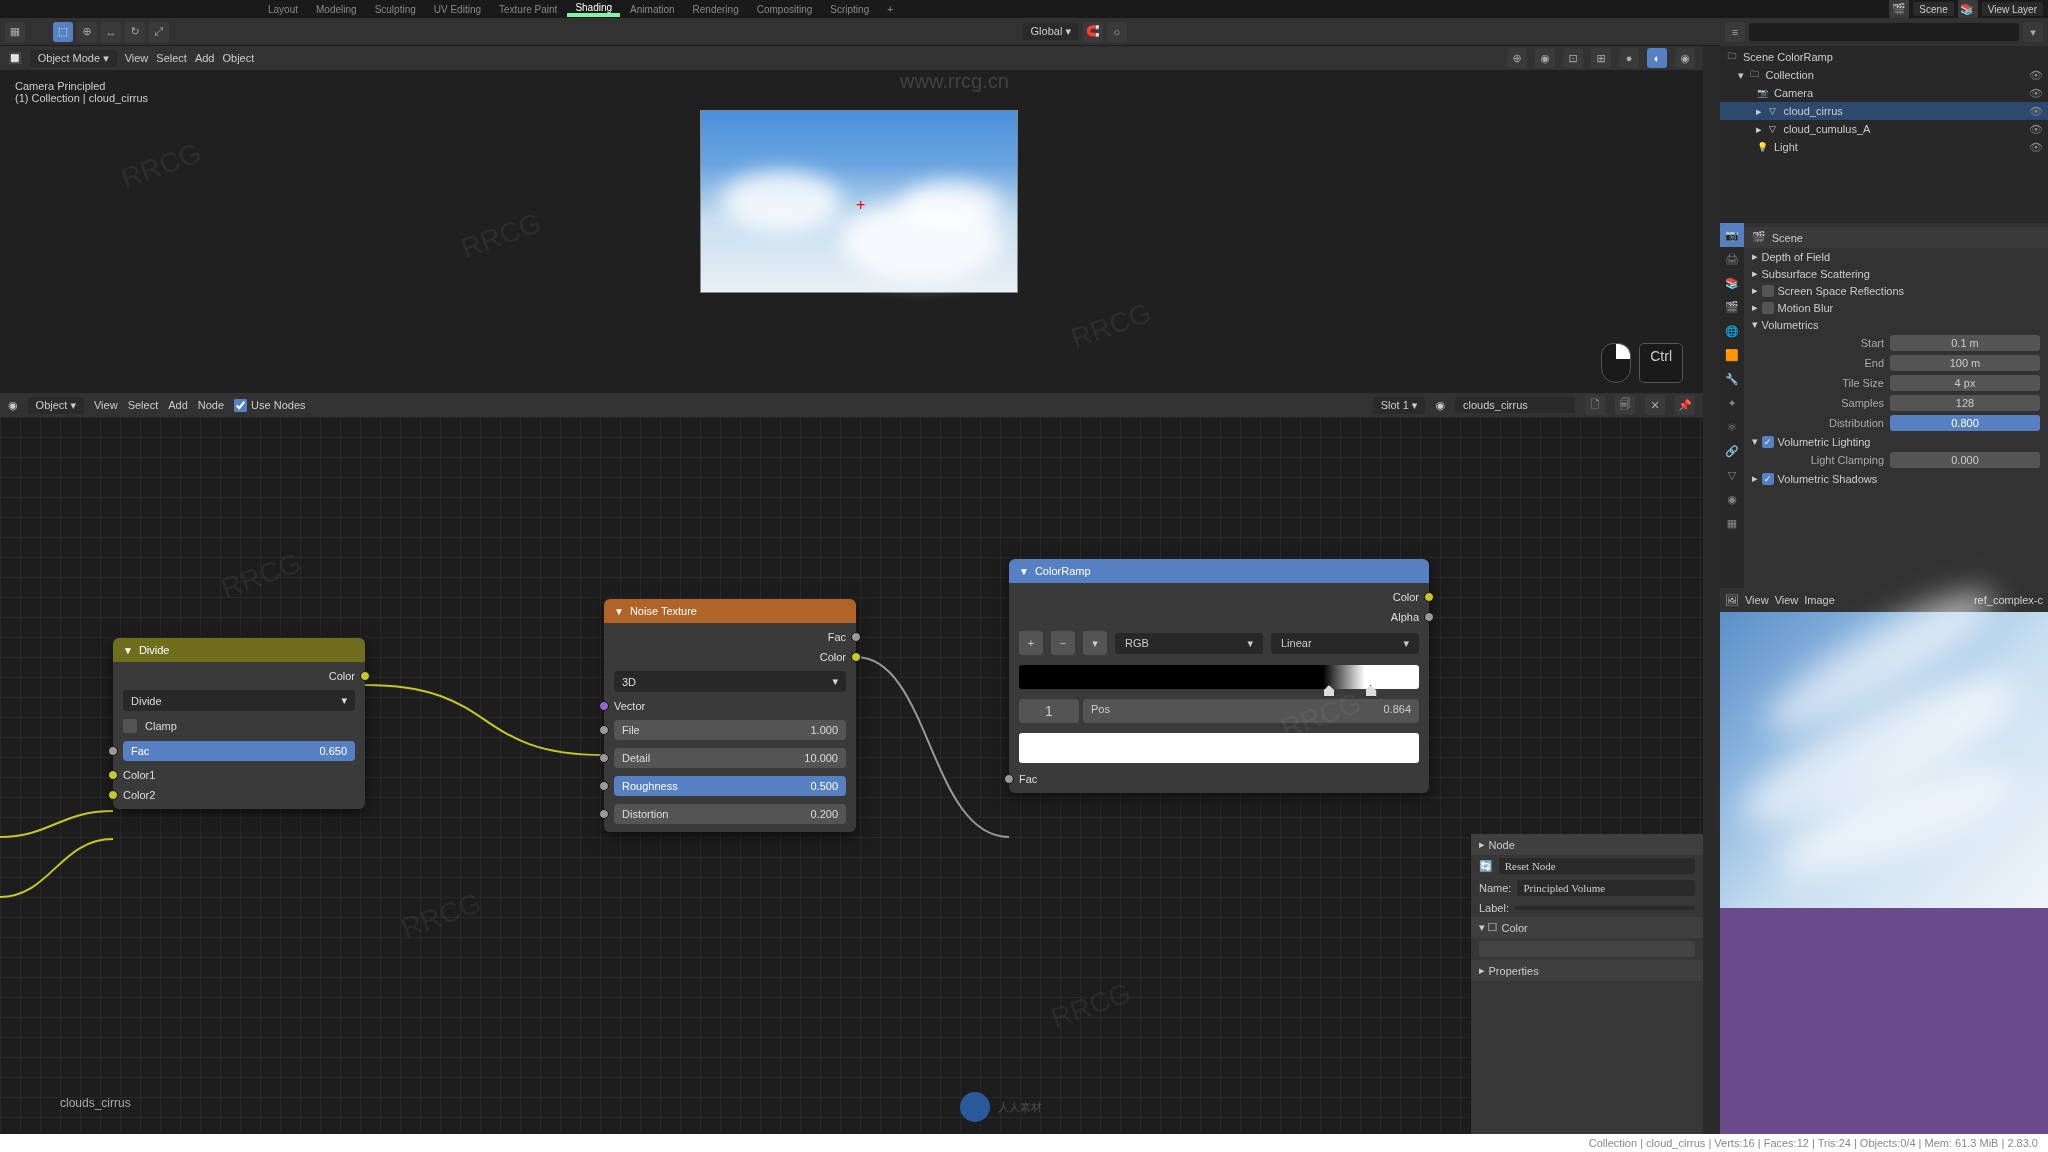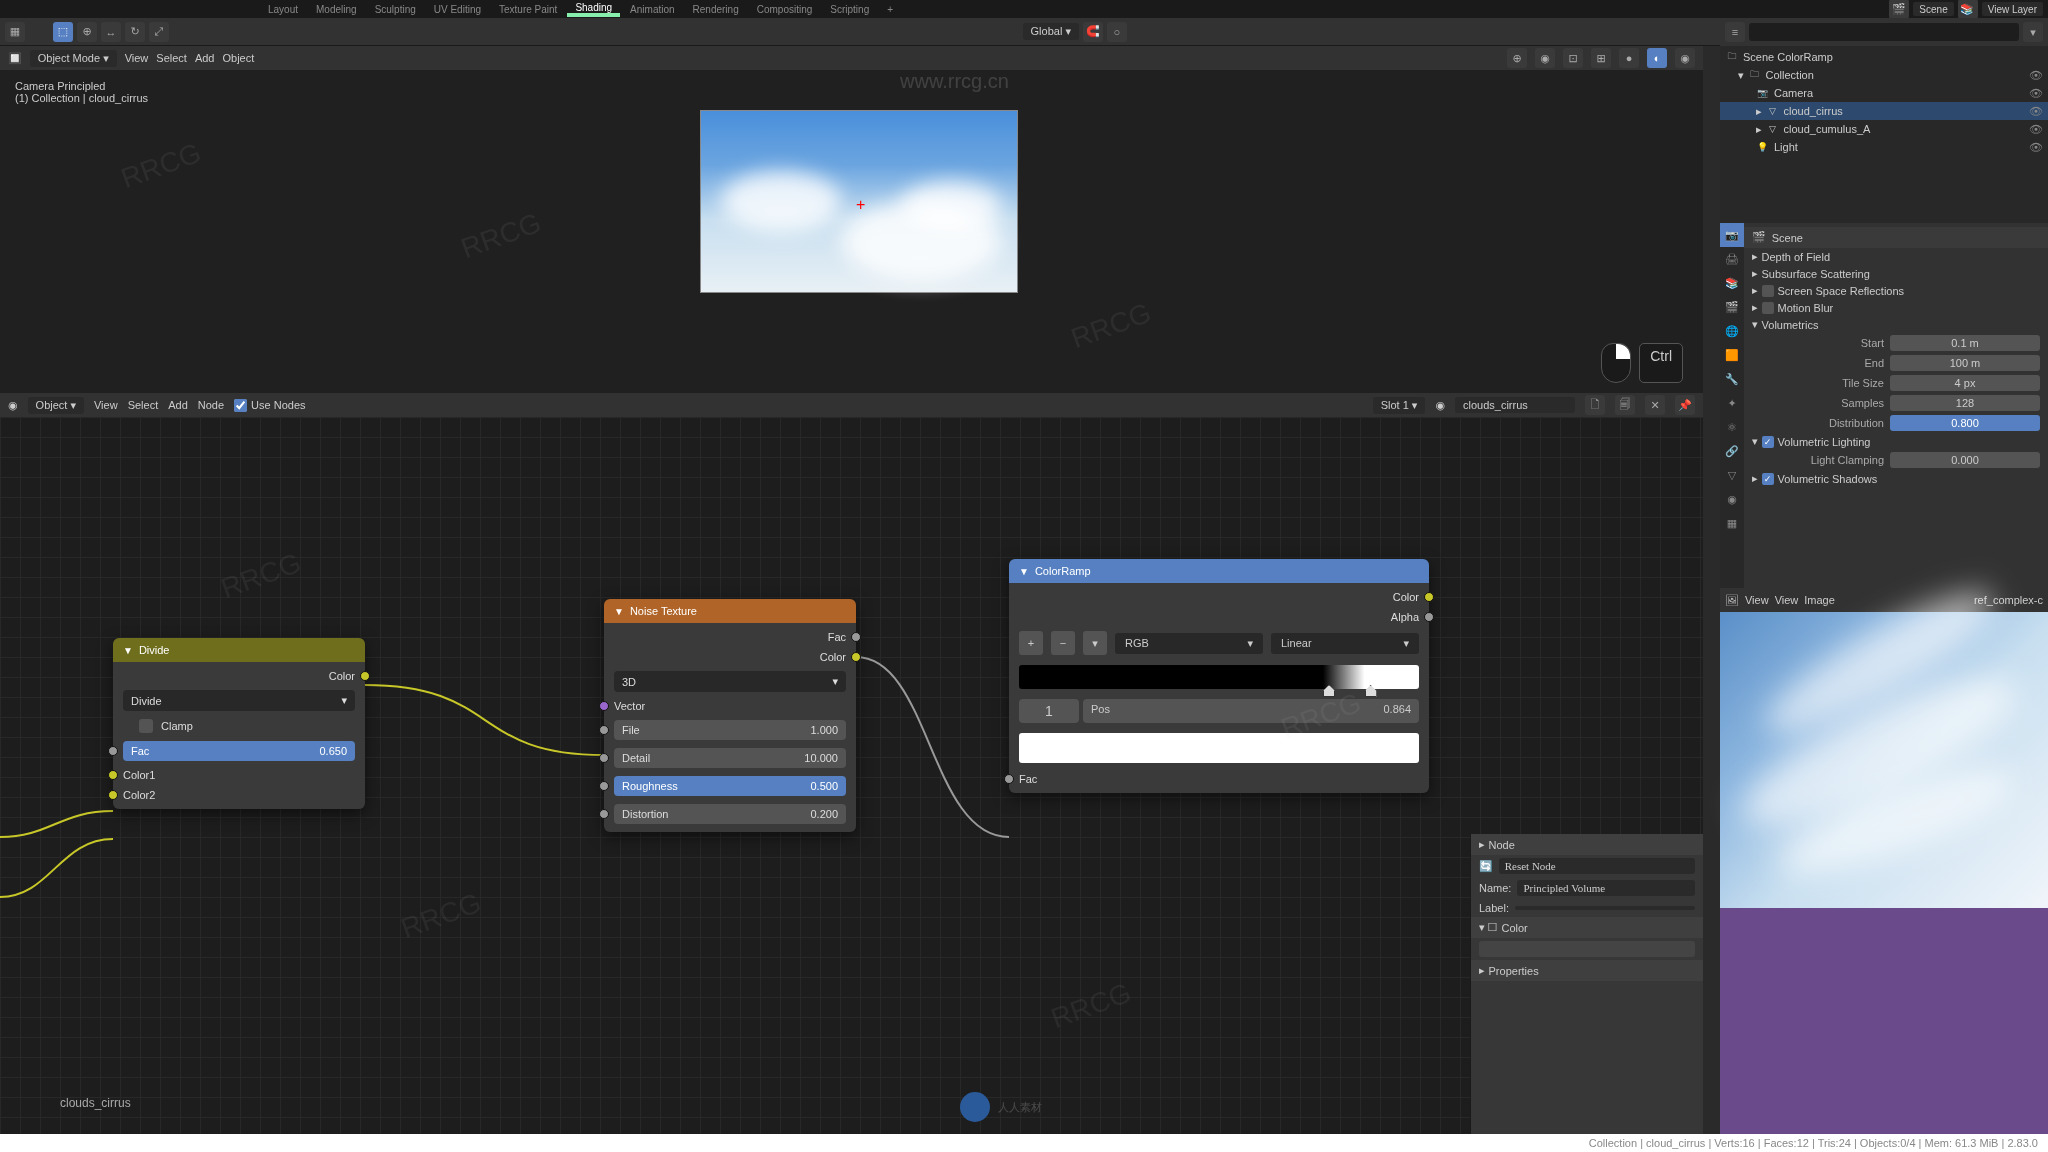--- a/index.html
+++ b/index.html
@@ -46,21 +46,21 @@
 .node-row.input { justify-content: flex-start; }
 .socket { width: 10px; height: 10px; border-radius: 50%; position: absolute; top: 50%; transform: translateY(-50%); border: 1px solid #111; }
 .socket.out { right: -5px; }
 .socket.in { left: -5px; }
 .socket.yellow { background: #c7c729; }
 .socket.grey { background: #999; }
 .socket.purple { background: #9966cc; }
 .node-field { background: #545454; border-radius: 4px; padding: 4px 8px; display: flex; justify-content: space-between; width: 100%; font-size: 14px; }
 .node-field.selected { background: #5680c2; color: #fff; }
 .node-dropdown { background: #282828; border-radius: 4px; padding: 4px 8px; width: 100%; font-size: 14px; display: flex; justify-content: space-between; align-items: center; }
-.node-checkbox { display: flex; align-items: center; gap: 8px; font-size: 14px; margin-left: 16px; }
+.node-checkbox { display: flex; align-items: center; gap: 8px; font-size: 14px; }
 .node-checkbox-box { width: 14px; height: 14px; background: #545454; border-radius: 3px; }
 
 .divide-node { top: 221px; left: 113px; width: 252px; }
 .divide-node .node-header { background: #6e6e1d; }
 .noise-node { top: 182px; left: 604px; width: 252px; }
 .noise-node .node-header { background: #b06427; }
 .colorramp-node { top: 142px; left: 1009px; width: 420px; }
 .colorramp-node .node-header { background: #5680c2; }
 
 .colorramp-bar { height: 24px; background: linear-gradient(to right, #000 0%, #000 76%, #fff 86.4%, #fff 100%); border-radius: 3px; margin: 6px 10px; position: relative; }

